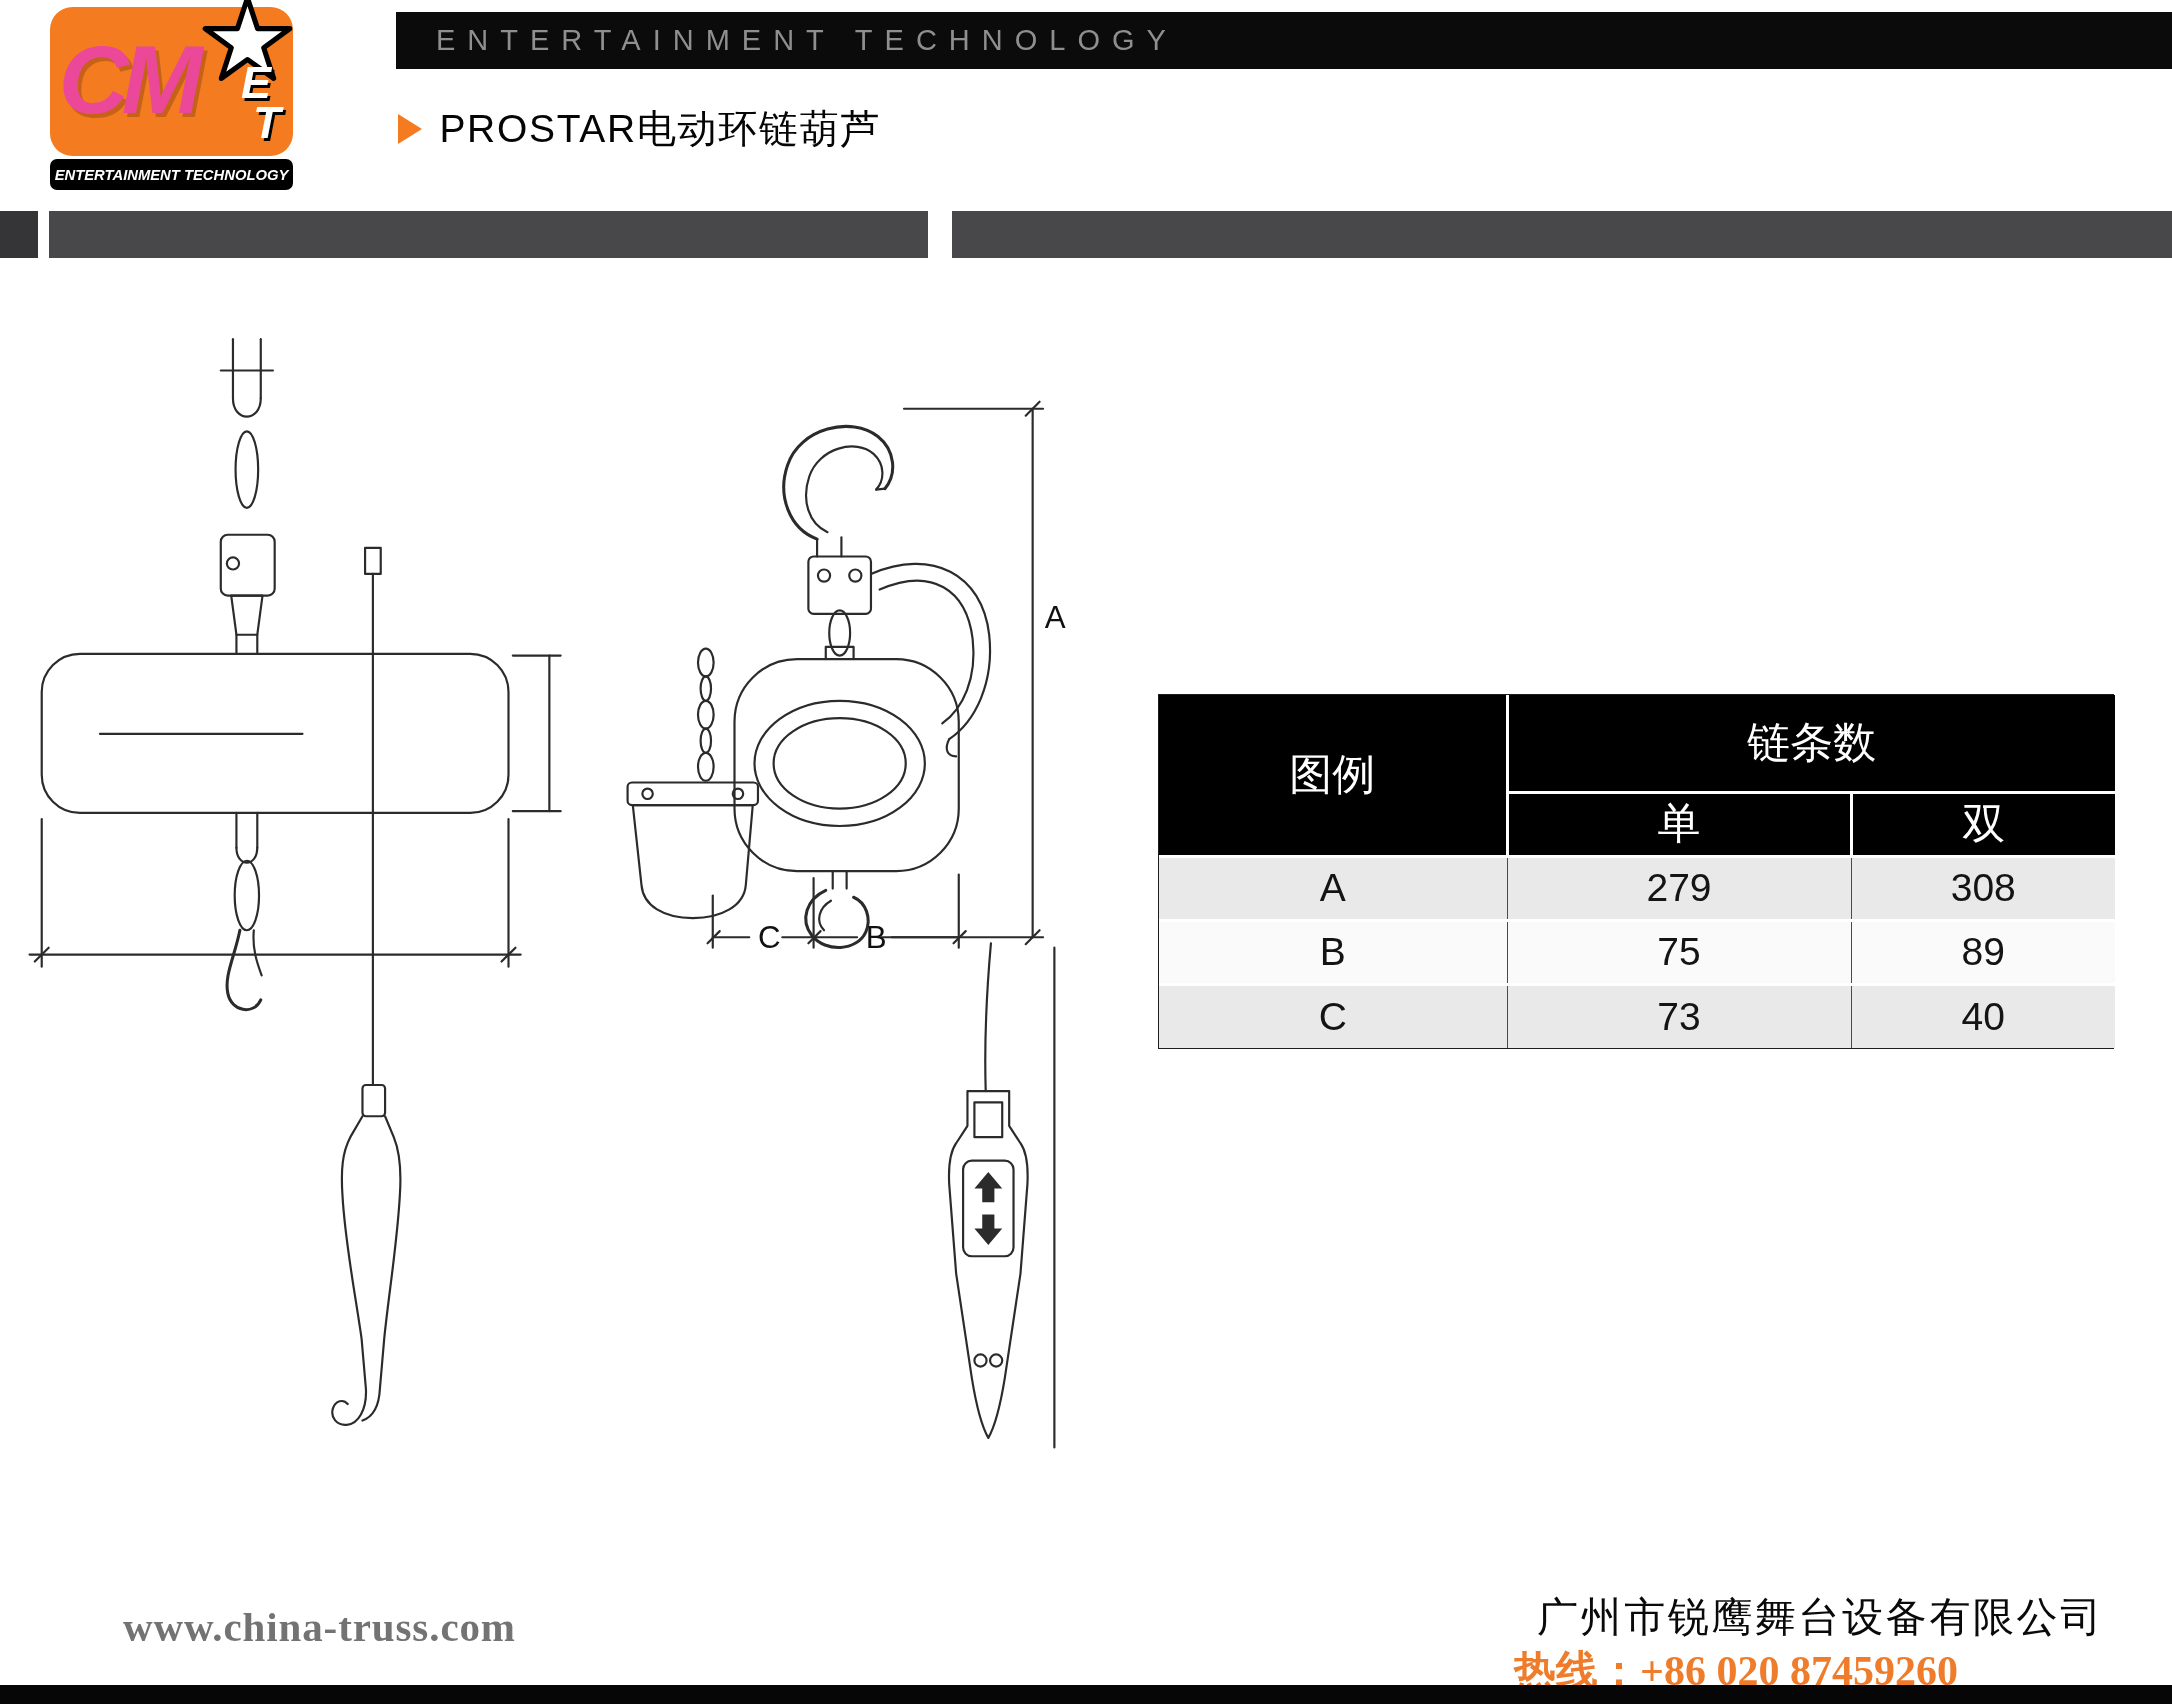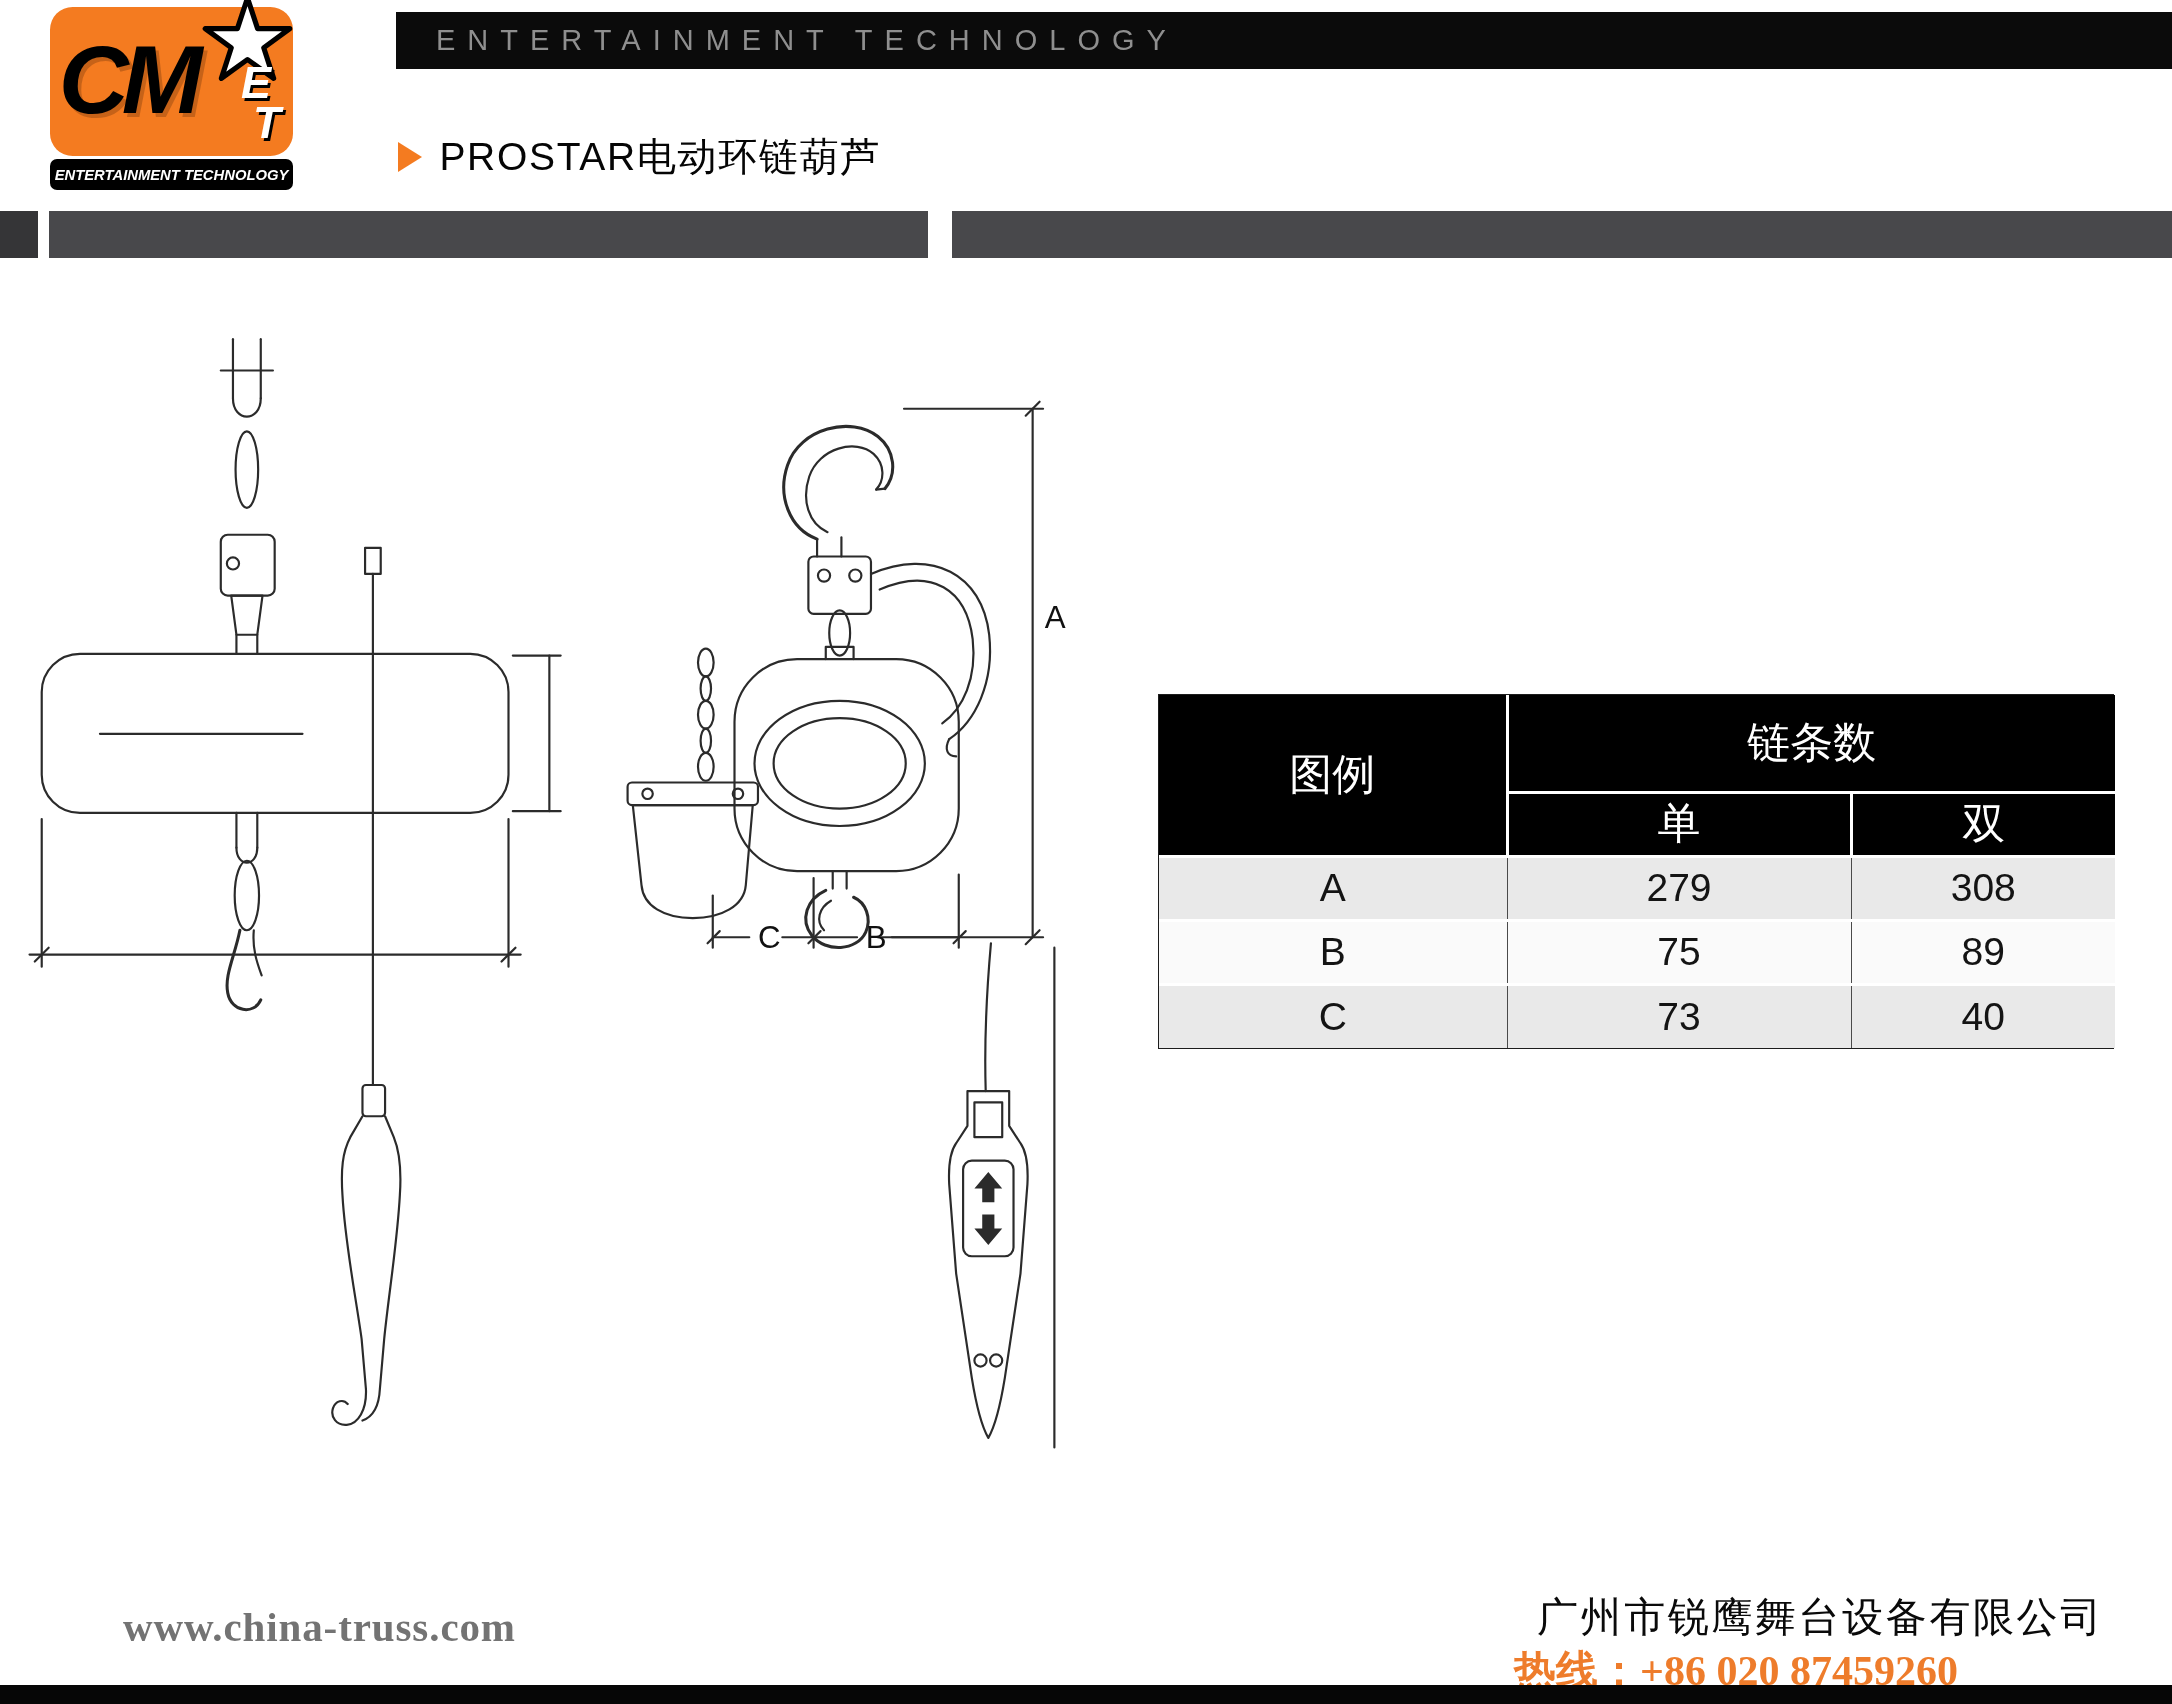--- a/index.html
+++ b/index.html
@@ -14,36 +14,36 @@
   .topbar {
     position:absolute; left:396px; top:12px; right:0; height:57px;
     background:#0b0b0b; display:flex; align-items:center;
   }
   .topbar-text {
     color:#8f8f8f; font-size:29px; letter-spacing:12px; padding-left:40px;
     font-weight:500; white-space:nowrap;
   }
   .title-row {
     position:absolute; left:398px; top:103px; height:52px;
-    display:flex; align-items:center; gap:17.4px;margin-top:28px;
+    display:flex; align-items:center; gap:17.4px;
   }
   .title-bullet {
     width:0; height:0;
     border-left:24px solid #F47B20;
     border-top:15.6px solid transparent;
     border-bottom:15.6px solid transparent;
   }
   .page-title { font-size:39px; color:#050505; letter-spacing:1.7px; font-weight:500; white-space:nowrap; }
 
   
   .logo { position:absolute; left:50px; top:7px; width:243px; height:183px; }
   .logo-orange { position:absolute; left:0; top:0; width:243px; height:149px; background:#F47B20; border-radius:22.6px; }
   .logo-cm {
     position:absolute; left:8.7px; top:17.4px; font-size:97px; font-weight:bold; font-style:italic;
-    color:#000000; letter-spacing:-7px; text-shadow:3.5px 3.5px 0 rgba(60,25,0,0.25); z-index:2;
+    color:#ec4899; letter-spacing:-7px; text-shadow:3.5px 3.5px 0 rgba(60,25,0,0.25); z-index:2;
   }
   .logo-star { position:absolute; left:146px; top:-8.7px; width:103px; height:94px; z-index:3; }
   .logo-e, .logo-t {
     position:absolute; color:#fff; font-weight:bold; font-style:italic; font-size:45px;
     text-shadow:2.6px 2.6px 0 #000; z-index:4;
   }
   .logo-e { left:191px; top:50px; }
   .logo-t { left:203px; top:90px; }
   .logo-banner {
     position:absolute; left:0; bottom:0; width:243px; height:31px; background:#000;

